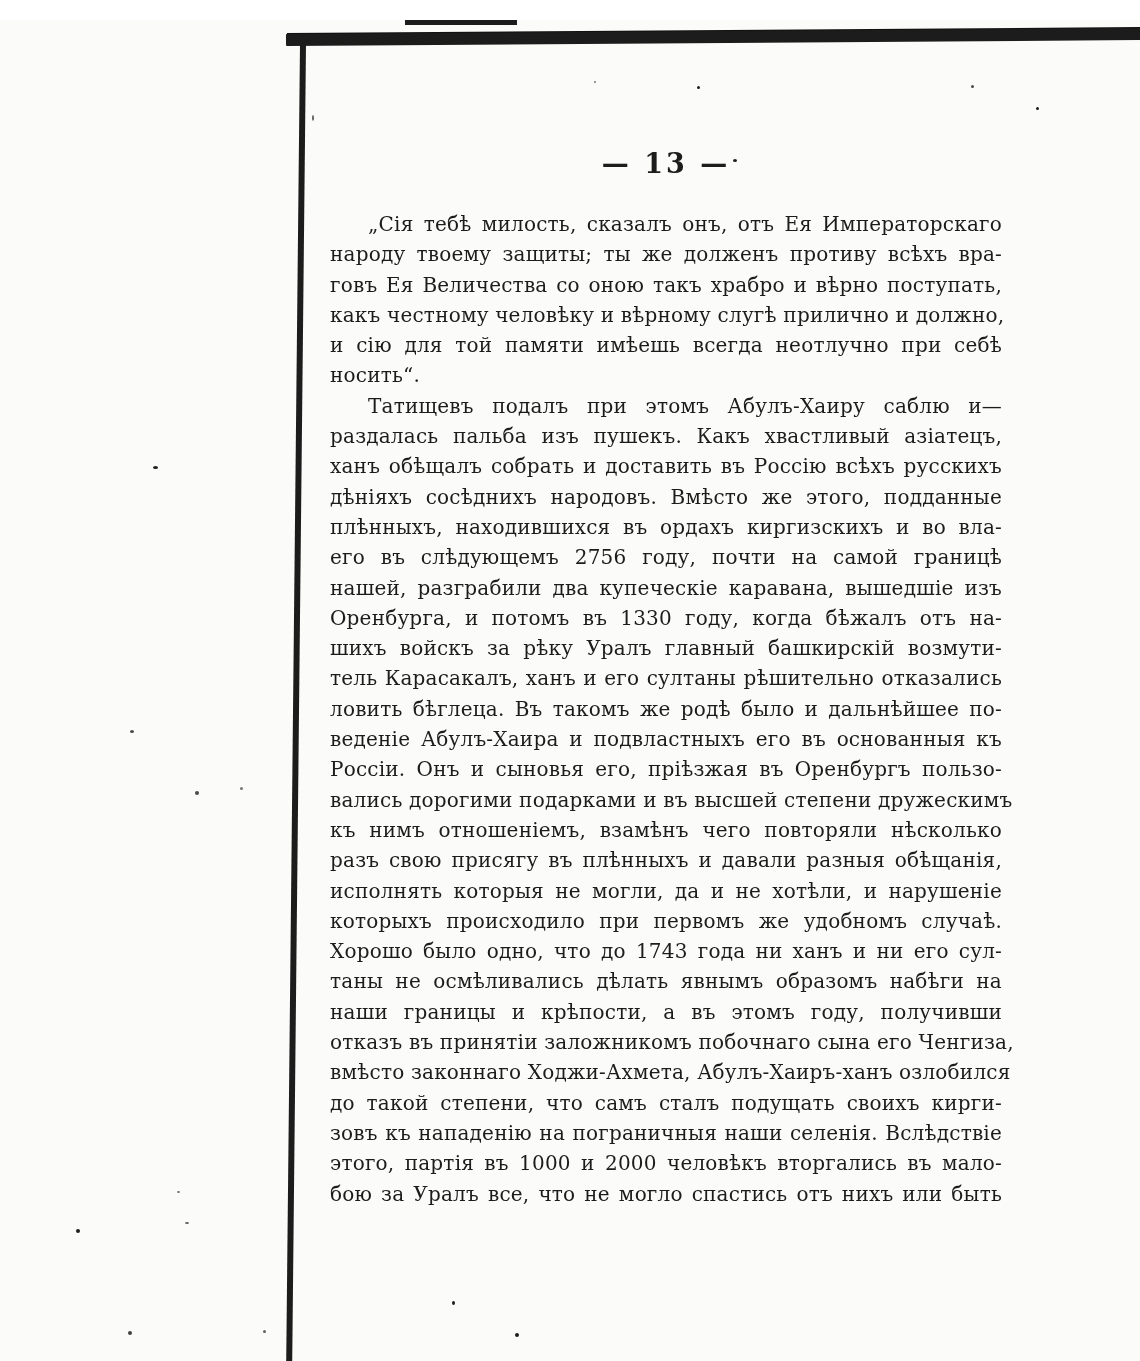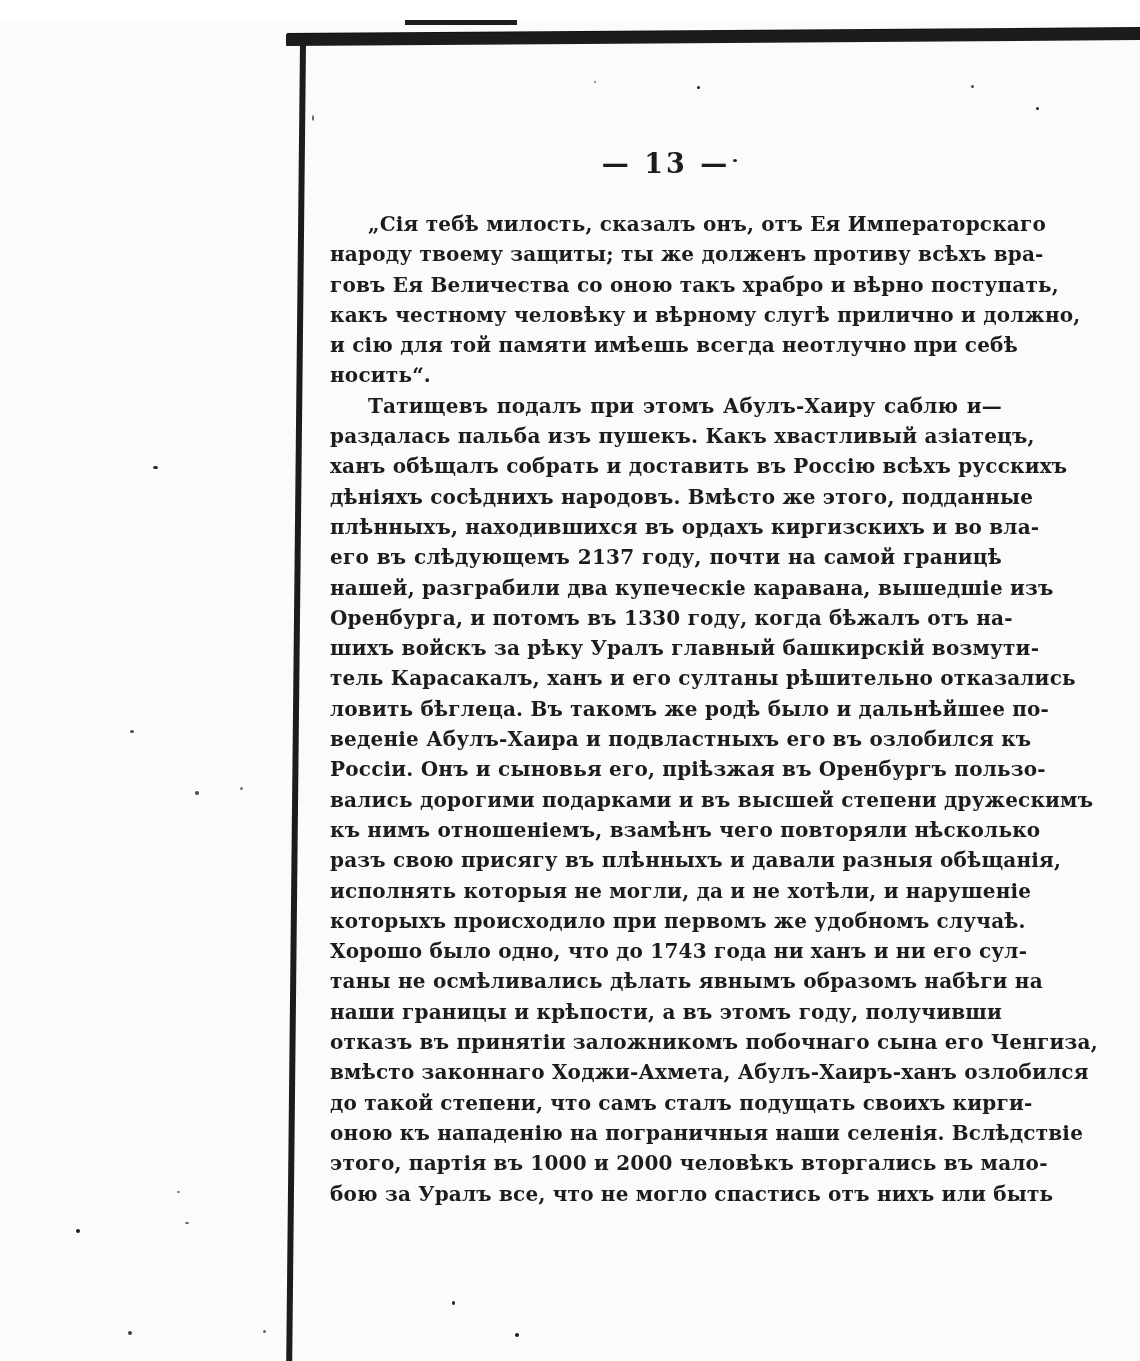--- a/index.html
+++ b/index.html
@@ -50,21 +50,21 @@
     text-align: center;
     font-size: 27px;
     font-weight: bold;
     letter-spacing: 3px;
   }
   .textblock {
     position: absolute;
     left: 330px; top: 189px;
     width: 672px;
     font-size: 20px;
-    font-weight: 700;
+    font-weight: 400;
     letter-spacing: 0.2px;
   }
   .line {
     height: 30.3px;
     line-height: 30.3px;
     text-align: justify;
     text-align-last: justify;
     -moz-text-align-last: justify;
     white-space: nowrap;
   }
@@ -110,40 +110,40 @@
     <div class="line">народу твоему защиты; ты же долженъ противу всѣхъ вра-</div>
     <div class="line">говъ Ея Величества со оною такъ храбро и вѣрно поступать,</div>
     <div class="line">какъ честному человѣку и вѣрному слугѣ прилично и должно,</div>
     <div class="line">и сію для той памяти имѣешь всегда неотлучно при себѣ</div>
     <div class="line endpara">носить“.</div>
     <div class="line indent">Татищевъ подалъ при этомъ Абулъ-Хаиру саблю и—</div>
     <div class="line">раздалась пальба изъ пушекъ. Какъ хвастливый азіатецъ,</div>
     <div class="line">ханъ обѣщалъ собрать и доставить въ Россію всѣхъ русскихъ</div>
     <div class="line">дѣніяхъ сосѣднихъ народовъ. Вмѣсто же этого, подданные</div>
     <div class="line">плѣнныхъ, находившихся въ ордахъ киргизскихъ и во вла-</div>
-    <div class="line">его въ слѣдующемъ 2137 году, почти на самой границѣ</div>
+    <div class="line">его въ слѣдующемъ 2756 году, почти на самой границѣ</div>
     <div class="line">нашей, разграбили два купеческіе каравана, вышедшіе изъ</div>
     <div class="line">Оренбурга, и потомъ въ 1330 году, когда бѣжалъ отъ на-</div>
     <div class="line">шихъ войскъ за рѣку Уралъ главный башкирскій возмути-</div>
     <div class="line">тель Карасакалъ, ханъ и его султаны рѣшительно отказались</div>
     <div class="line">ловить бѣглеца. Въ такомъ же родѣ было и дальнѣйшее по-</div>
-    <div class="line">веденіе Абулъ-Хаира и подвластныхъ его въ озлобился къ</div>
+    <div class="line">веденіе Абулъ-Хаира и подвластныхъ его въ основанныя къ</div>
     <div class="line">Россіи. Онъ и сыновья его, пріѣзжая въ Оренбургъ пользо-</div>
     <div class="line">вались дорогими подарками и въ высшей степени дружескимъ</div>
     <div class="line">къ нимъ отношеніемъ, взамѣнъ чего повторяли нѣсколько</div>
     <div class="line">разъ свою присягу въ плѣнныхъ и давали разныя обѣщанія,</div>
     <div class="line">исполнять которыя не могли, да и не хотѣли, и нарушеніе</div>
     <div class="line">которыхъ происходило при первомъ же удобномъ случаѣ.</div>
     <div class="line">Хорошо было одно, что до 1743 года ни ханъ и ни его сул-</div>
     <div class="line">таны не осмѣливались дѣлать явнымъ образомъ набѣги на</div>
     <div class="line">наши границы и крѣпости, а въ этомъ году, получивши</div>
     <div class="line">отказъ въ принятіи заложникомъ побочнаго сына его Ченгиза,</div>
     <div class="line">вмѣсто законнаго Ходжи-Ахмета, Абулъ-Хаиръ-ханъ озлобился</div>
     <div class="line">до такой степени, что самъ сталъ подущать своихъ кирги-</div>
-    <div class="line">оною къ нападенію на пограничныя наши селенія. Вслѣдствіе</div>
+    <div class="line">зовъ къ нападенію на пограничныя наши селенія. Вслѣдствіе</div>
     <div class="line">этого, партія въ 1000 и 2000 человѣкъ вторгались въ мало-</div>
     <div class="line">бою за Уралъ все, что не могло спастись отъ нихъ или быть</div>
   </div>
 
   <div class="speck s1"></div>
   <div class="speck s2"></div>
   <div class="speck s3"></div>
   <div class="speck s4"></div>
   <div class="speck s5"></div>
   <div class="speck s6"></div>

